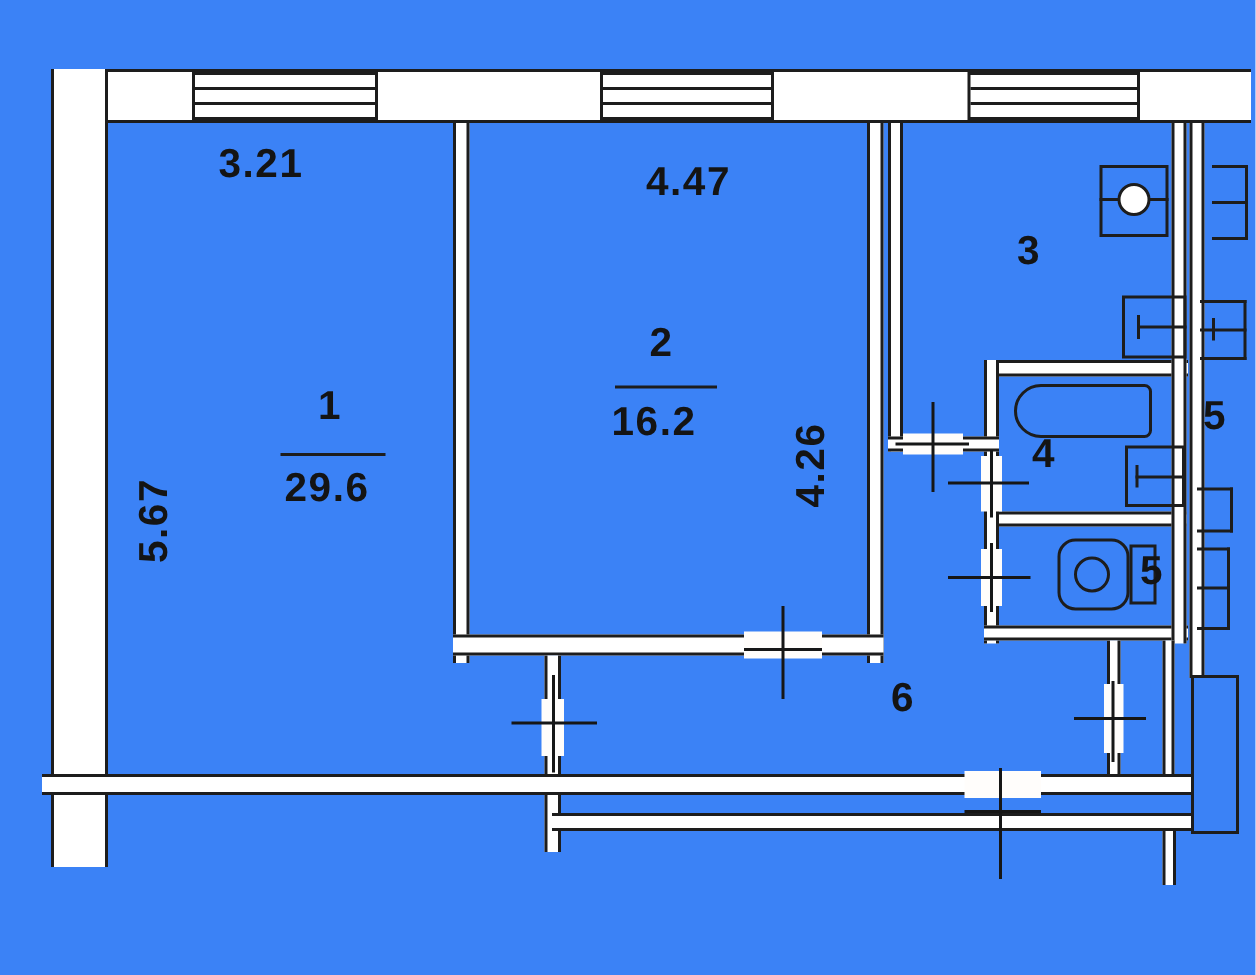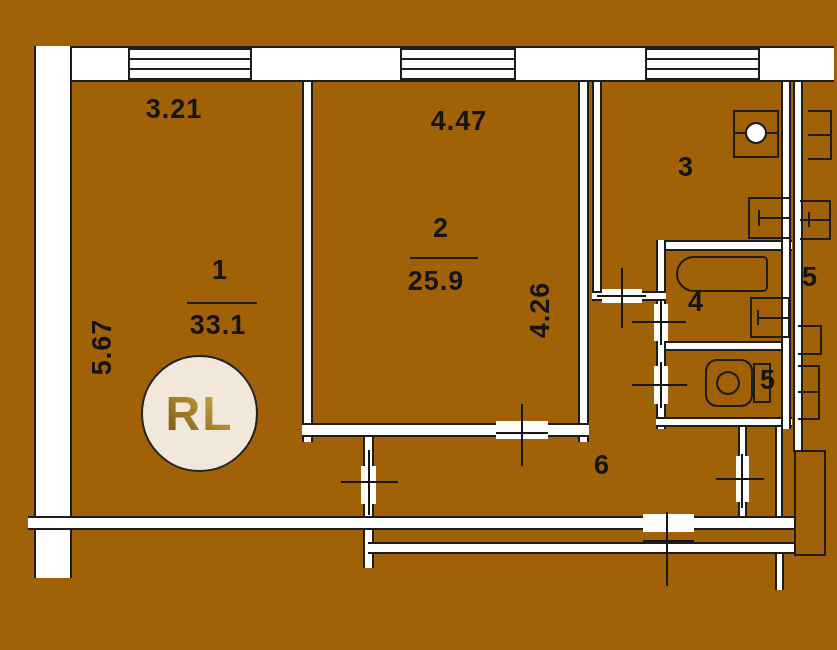--- a/index.html
+++ b/index.html
@@ -1,16 +1,16 @@
 <!DOCTYPE html>
 <html><head>
 <meta charset="utf-8">
 <style>
   html,body{margin:0;padding:0;background:#ffffff;}
-  .plan{position:relative;width:837px;height:650px;background:#a16207;overflow:hidden;
+  .plan{position:relative;width:837px;height:650px;background:#3b82f6;overflow:hidden;
         font-family:"Liberation Sans", sans-serif;}
   
   .wh{position:absolute;box-sizing:border-box;background:#fff;
       border-top:2px solid #1d1d1d;border-bottom:2px solid #1d1d1d;z-index:2;}
   .wv{position:absolute;box-sizing:border-box;background:#fff;
       border-left:2px solid #1d1d1d;border-right:2px solid #1d1d1d;z-index:2;}
   
   .lh{position:absolute;height:2px;background:#1d1d1d;z-index:2;}
   .lv{position:absolute;width:2px;background:#1d1d1d;z-index:2;}
   
@@ -134,29 +134,26 @@
   <div class="obr" style="left:798px;top:365px;width:22px;height:55px;"></div>
   <div class="lh" style="left:798px;top:391px;width:22px;"></div>
 
   <div class="lab" style="left:139px;top:96px;width:70px;">3.21</div>
   <div class="lab" style="left:424px;top:108px;width:70px;">4.47</div>
   <div class="lab rot" style="left:67px;top:333px;width:72px;height:28px;">5.67</div>
   <div class="lab rot" style="left:505px;top:296px;width:72px;height:28px;">4.26</div>
 
   <div class="lab" style="left:200px;top:257px;width:40px;">1</div>
   <div class="lh" style="left:187px;top:302px;width:70px;z-index:5;"></div>
-  <div class="lab" style="left:182px;top:312px;width:72px;">33.1</div>
+  <div class="lab" style="left:182px;top:312px;width:72px;">29.6</div>
 
   <div class="lab" style="left:421px;top:215px;width:40px;">2</div>
   <div class="lh" style="left:410px;top:257px;width:68px;z-index:5;"></div>
-  <div class="lab" style="left:400px;top:268px;width:72px;">25.9</div>
+  <div class="lab" style="left:400px;top:268px;width:72px;">16.2</div>
 
   <div class="lab" style="left:668px;top:154px;width:36px;">3</div>
   <div class="lab" style="left:678px;top:289px;width:36px;">4</div>
   <div class="lab" style="left:750px;top:367px;width:36px;">5</div>
   <div class="lab" style="left:582px;top:452px;width:40px;">6</div>
   <div class="lab" style="left:792px;top:264px;width:36px;">5</div>
 
-  <div class="logo">
-    <span>RL</span>
-  </div>
 
 </div>
 
 </body></html>

